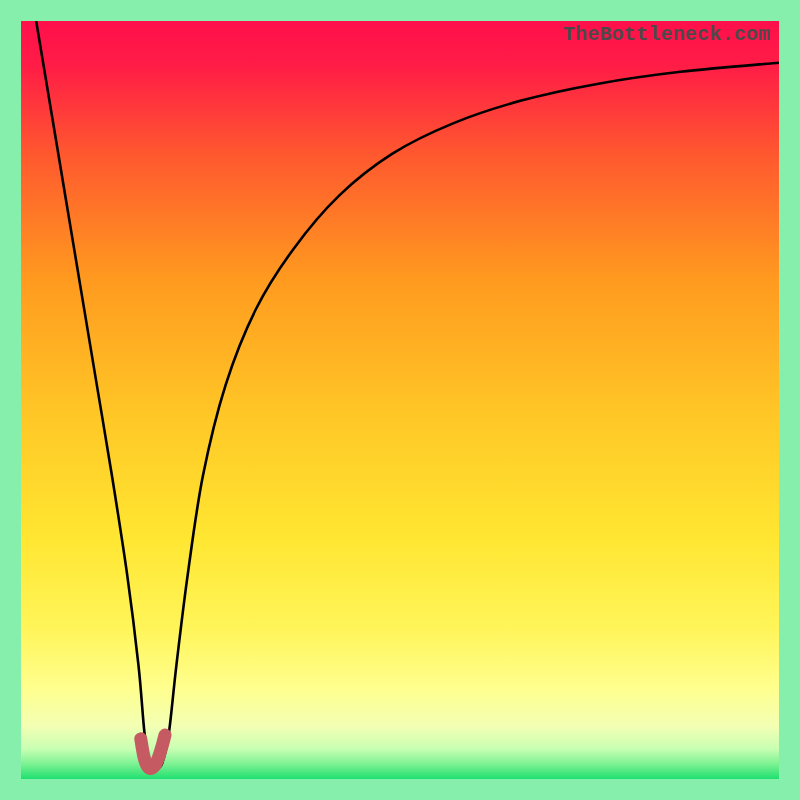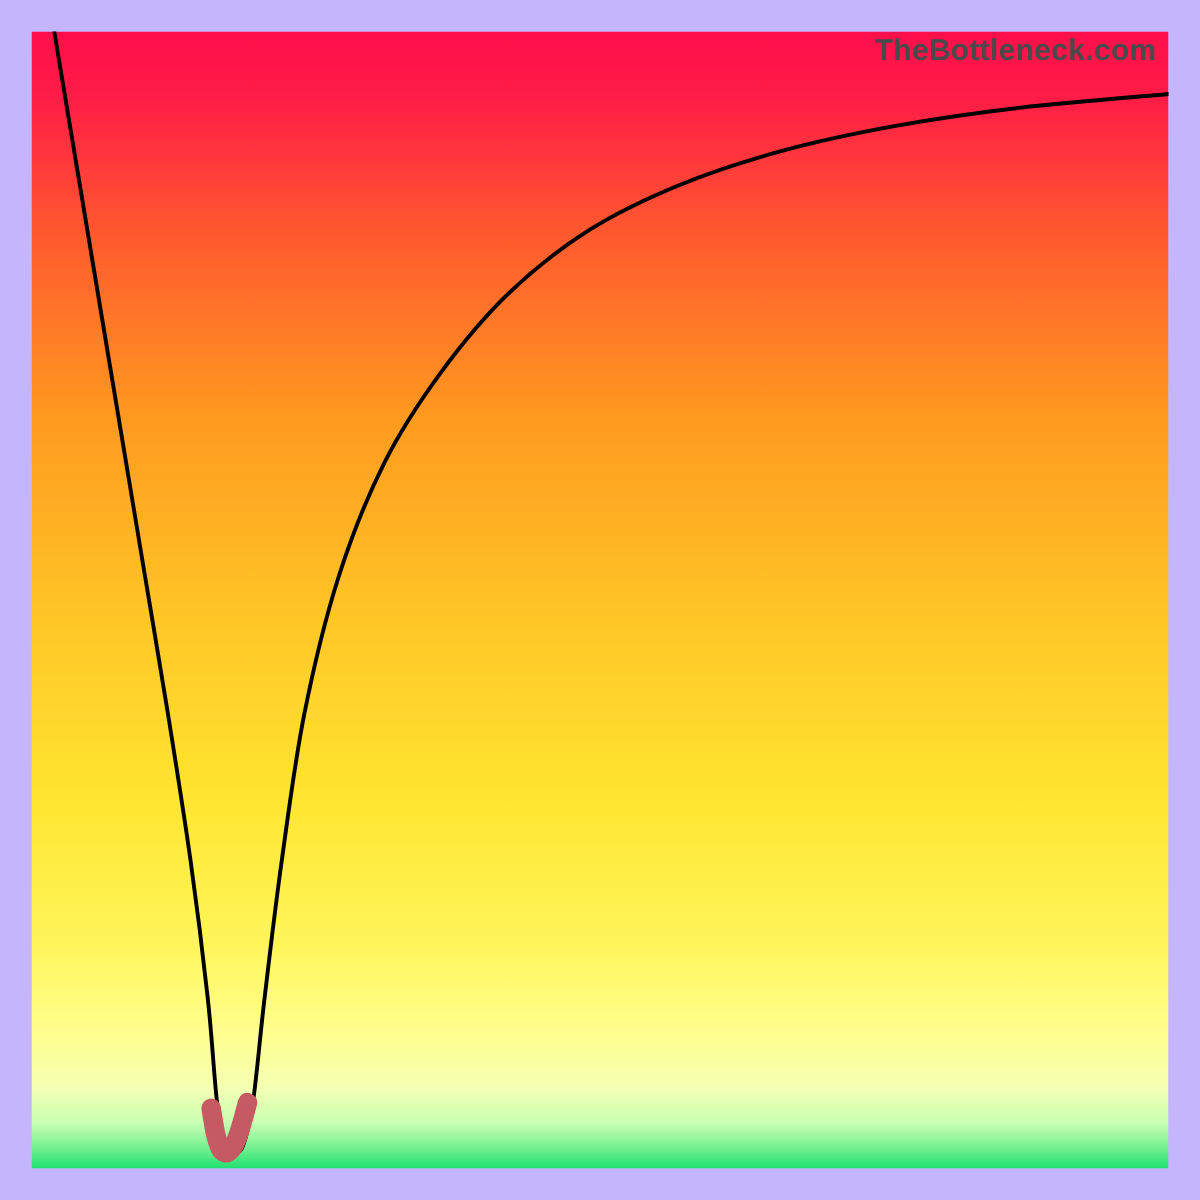--- a/index.html
+++ b/index.html
@@ -6,22 +6,23 @@
     margin: 0;
     padding: 0;
     width: 800px;
     height: 800px;
     overflow: hidden;
     font-family: Arial, Helvetica, sans-serif;
   }
   .frame {
     width: 800px;
     height: 800px;
-    background: #c4b5fd;
+    background: #86efac;
     position: relative;
+    font-family: Liberation Mono, monospace;
   }
   .plot-area {
     position: absolute;
     left: 21px;
     top: 21px;
     width: 758px;
     height: 758px;
   }
   .watermark {
     position: absolute;

